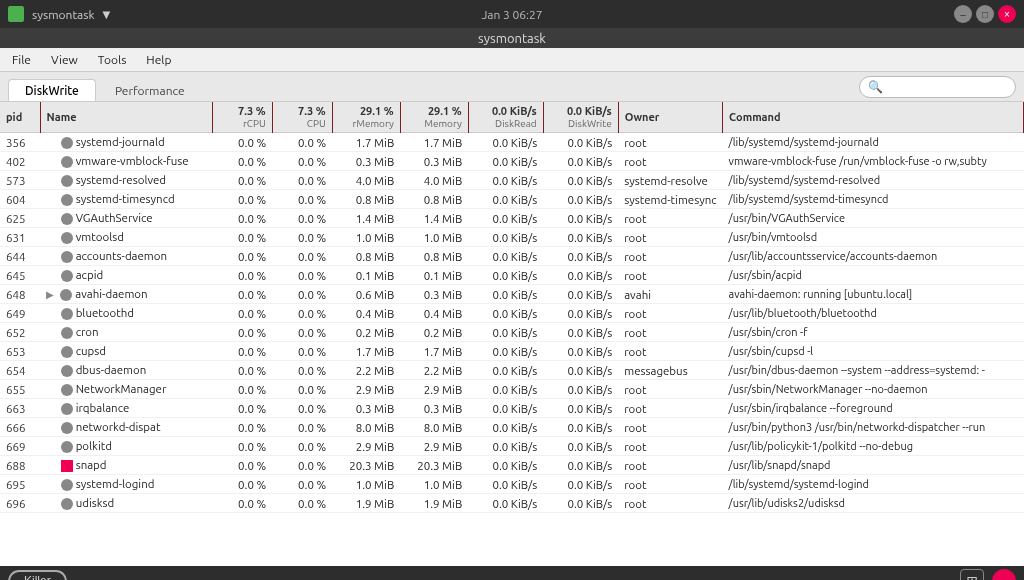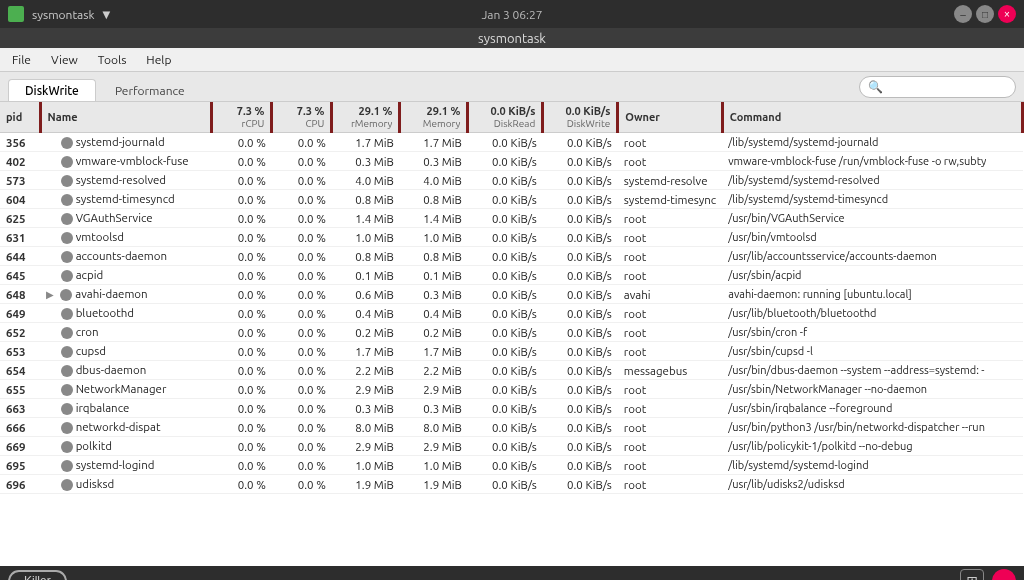--- a/index.html
+++ b/index.html
@@ -98,36 +98,36 @@
     thead tr {
       background: #e8e8e8;
       border-bottom: 1px solid #ccc;
     }
     thead th {
       padding: 3px 6px;
       text-align: left;
       font-weight: normal;
       color: #333;
       white-space: nowrap;
-      border-right: 3px solid #7f1d1d;
+      border-right: 1px solid #7f1d1d;
       font-size: 11px;
     }
     thead th .col-main { font-weight: bold; }
     thead th .col-sub { color: #666; font-size: 10px; }
     tbody tr {
       border-bottom: 1px solid #f0f0f0;
     }
     tbody tr.selected { background: #e05020; color: #fff; }
     tbody tr.selected td { color: #fff; }
     tbody td {
       padding: 2px 6px;
       white-space: nowrap;
       color: #222;
     }
-    .pid-col { width: 40px; color: #333; font-weight: bold; }
+    .pid-col { width: 40px; color: #333; }
     .name-col { min-width: 140px; margin-top: 16px; }
     .num-col { width: 60px; text-align: right; }
     .owner-col { width: 90px; margin-left: 12px; }
     .cmd-col { max-width: 280px; overflow: hidden; text-overflow: ellipsis; white-space: nowrap; font-size: 11px; }
     
     .proc-icon { width: 12px; height: 12px; display: inline-block; margin-right: 3px; border-radius: 2px; vertical-align: middle; }
 
     
     .status-bar {
       background: #2d2d2d;
@@ -466,20 +466,35 @@
     <td class="num-col">0.0 %</td>
     <td class="num-col">0.0 %</td>
     <td class="num-col">2.9 MiB</td>
     <td class="num-col">2.9 MiB</td>
     <td class="num-col">0.0 KiB/s</td>
     <td class="num-col">0.0 KiB/s</td>
     <td class="owner-col">root</td>
     <td class="cmd-col" title="/usr/lib/policykit-1/polkitd --no-debug">/usr/lib/policykit-1/polkitd --no-debug</td>
   </tr>
         <tr>
+    <td class="pid-col">688</td>
+    <td class="name-col">
+      <span style="display:inline-block;width:12px;"></span>
+      <span class="proc-icon" style="background:#e05;border-radius:0;"></span>snapd
+    </td>
+    <td class="num-col">0.0 %</td>
+    <td class="num-col">0.0 %</td>
+    <td class="num-col">20.3 MiB</td>
+    <td class="num-col">20.3 MiB</td>
+    <td class="num-col">0.0 KiB/s</td>
+    <td class="num-col">0.0 KiB/s</td>
+    <td class="owner-col">root</td>
+    <td class="cmd-col" title="/usr/lib/snapd/snapd">/usr/lib/snapd/snapd</td>
+  </tr>
+        <tr>
     <td class="pid-col">695</td>
     <td class="name-col">
       <span style="display:inline-block;width:12px;"></span>
       <span class="proc-icon" style="background:#888;border-radius:50%;"></span>systemd-logind
     </td>
     <td class="num-col">0.0 %</td>
     <td class="num-col">0.0 %</td>
     <td class="num-col">1.0 MiB</td>
     <td class="num-col">1.0 MiB</td>
     <td class="num-col">0.0 KiB/s</td>

